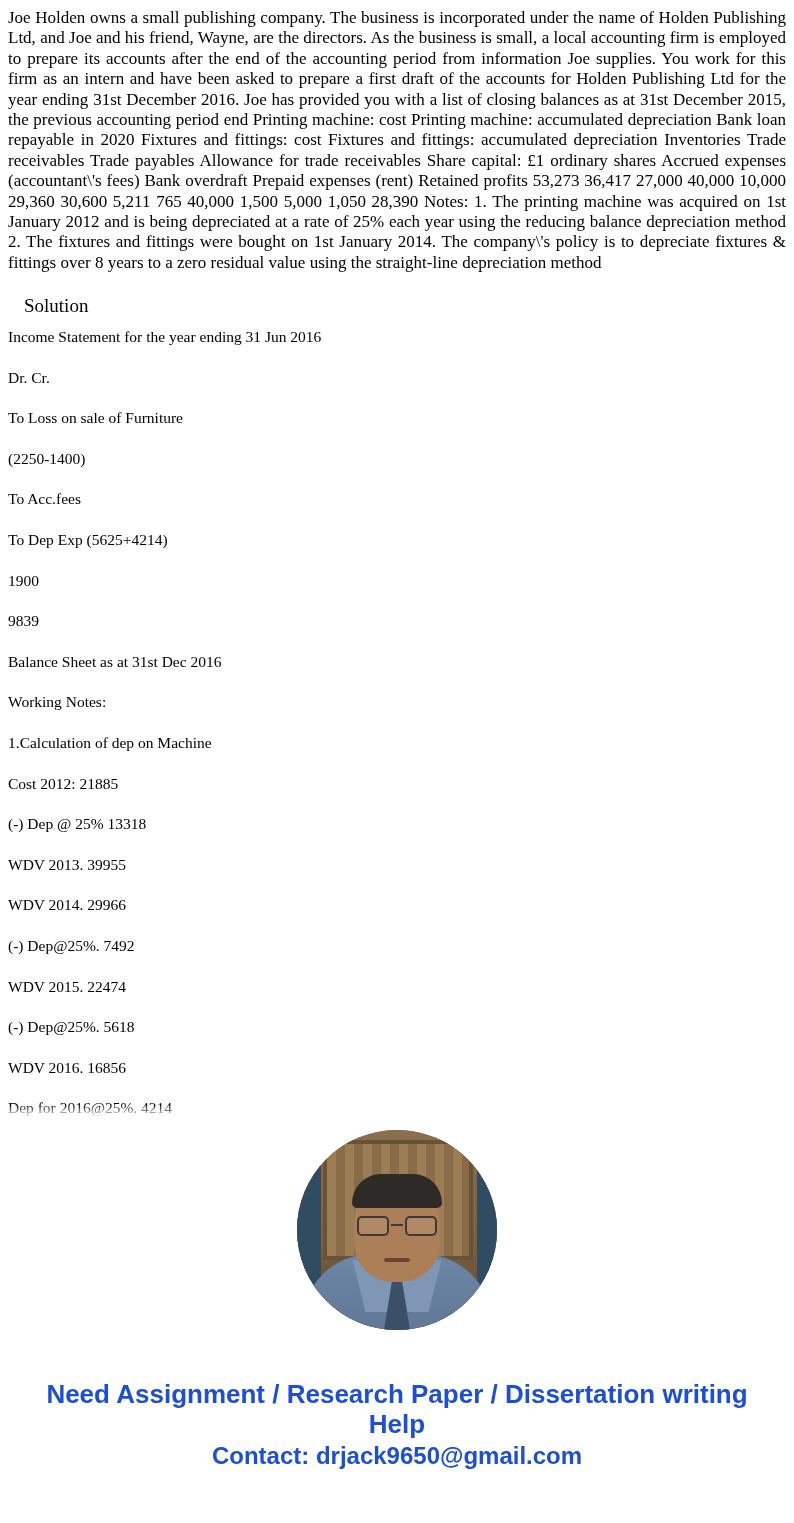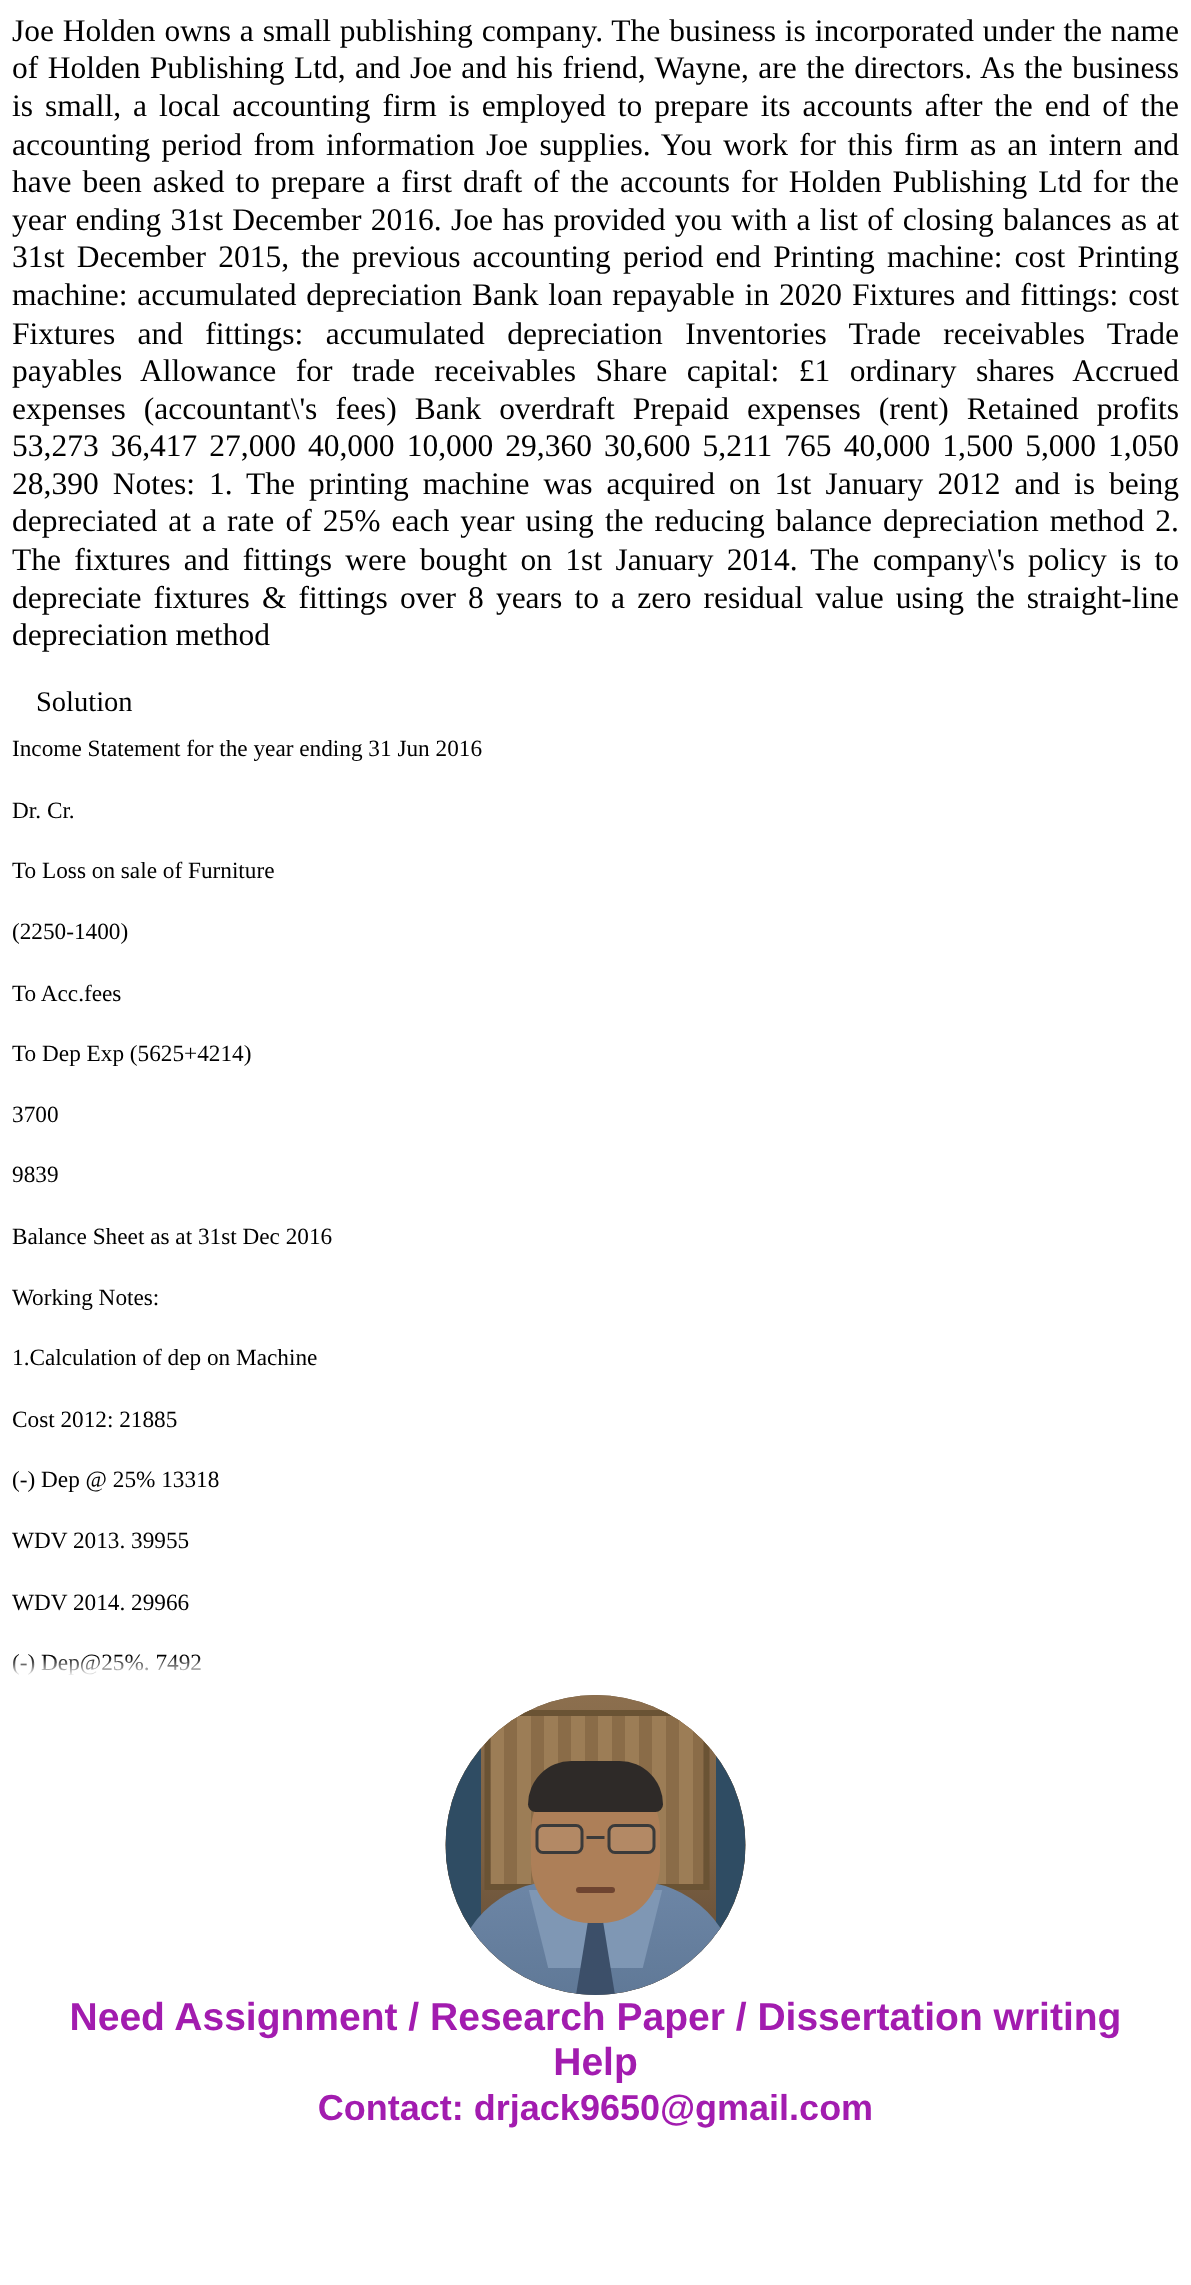--- a/index.html
+++ b/index.html
@@ -13,21 +13,21 @@
     font-family: "Liberation Serif", serif;
     color: #000000;
     position: relative;
   }
   .page {
     width: 794px;
     box-sizing: border-box;
   }
   .intro {
     font-family: "Liberation Serif", serif;
-    font-size: 21px;
+    font-size: 17px;
     line-height: 1.20;
     text-align: justify;
     padding: 8px 8px 0 8px;
     margin: 0;
   }
   .solution-heading {
     font-family: "Liberation Serif", serif;
     font-size: 19px;
     font-weight: normal;
     margin: 22px 0 0 24px;
@@ -189,24 +189,25 @@
     position: absolute;
     left: 50%;
     transform: translateX(-50%);
     top: 128px;
     width: 26px;
     height: 4px;
     background: #6e4430;
     border-radius: 3px;
   }
   .footer {
+    margin-top: 50px;
     text-align: center;
     font-family: "Liberation Sans", sans-serif;
     font-weight: bold;
-    color: #a21caf;
+    color: #1d4ed8;
   }
   .footer-line1 {
     font-size: 26px;
     line-height: 1.15;
     padding: 0 20px;
   }
   .footer-line2 {
     font-size: 24px;
     line-height: 1.15;
     margin-top: 2px;
@@ -224,21 +225,21 @@
 
     <h2 class="solution-heading">Solution</h2>
 
     <div class="lines">
       <p class="line">Income Statement for the year ending 31 Jun 2016</p>
       <p class="line">Dr. Cr.</p>
       <p class="line">To Loss on sale of Furniture</p>
       <p class="line">(2250-1400)</p>
       <p class="line">To Acc.fees</p>
       <p class="line">To Dep Exp (5625+4214)</p>
-      <p class="line">3700</p>
+      <p class="line">1900</p>
       <p class="line">9839</p>
       <p class="line">Balance Sheet as at 31st Dec 2016</p>
       <p class="line">Working Notes:</p>
       <p class="line">1.Calculation of dep on Machine</p>
       <p class="line">Cost 2012: 21885</p>
       <p class="line">(-) Dep @ 25% 13318</p>
       <p class="line">WDV 2013. 39955</p>
       <p class="line">WDV 2014. 29966</p>
       <p class="line">(-) Dep@25%.   7492</p>
       <p class="line">WDV 2015. 22474</p>

